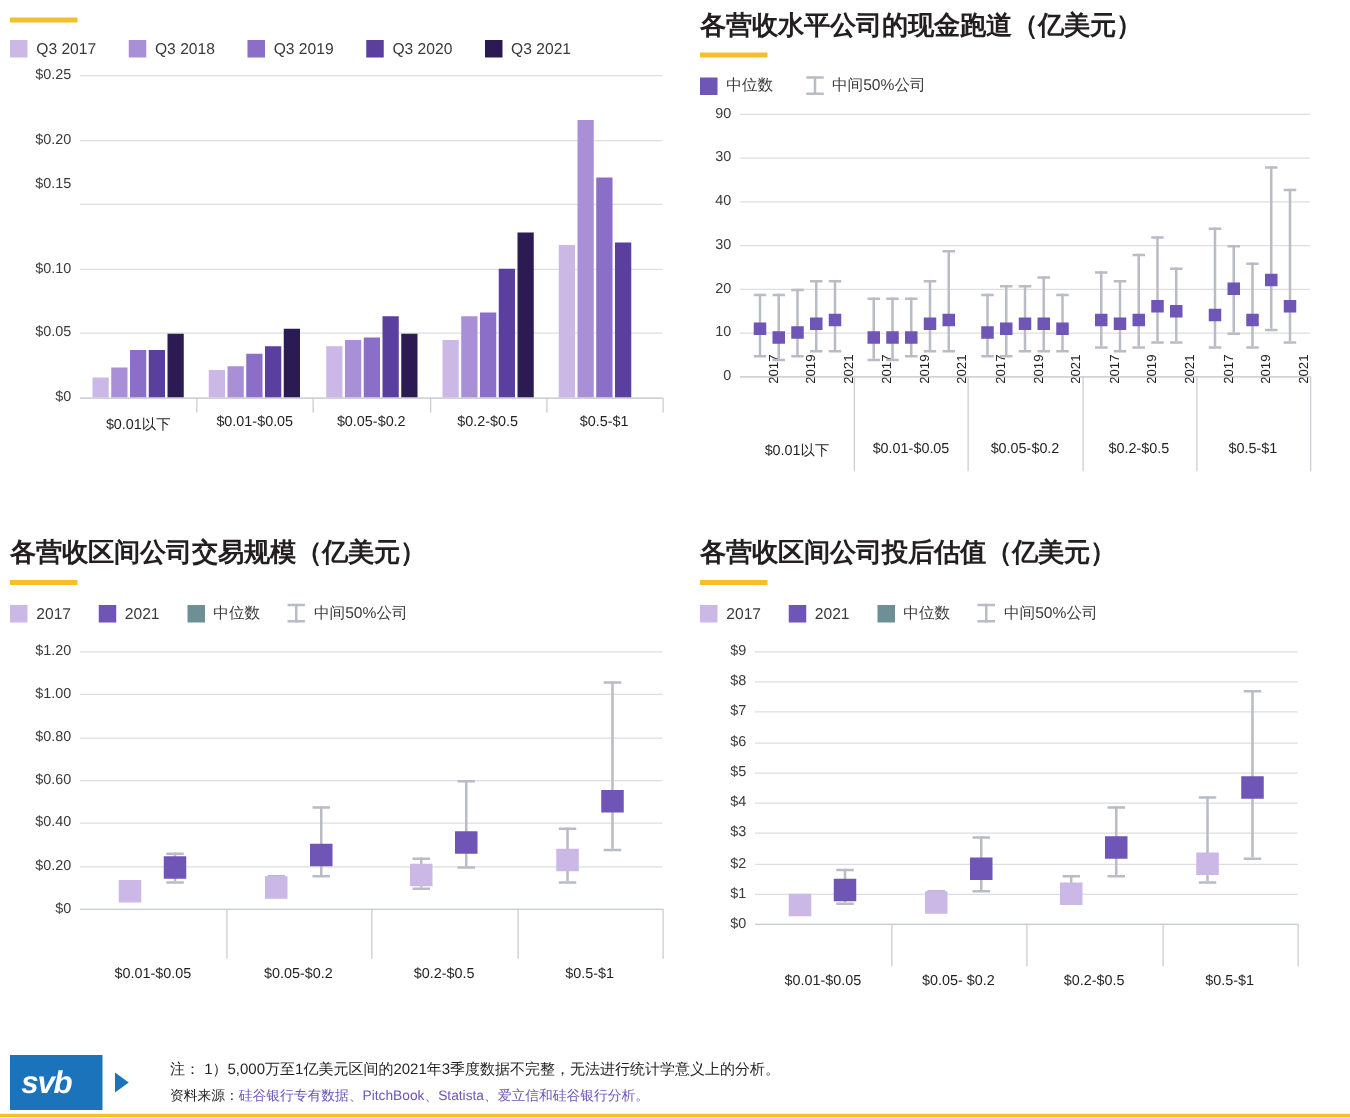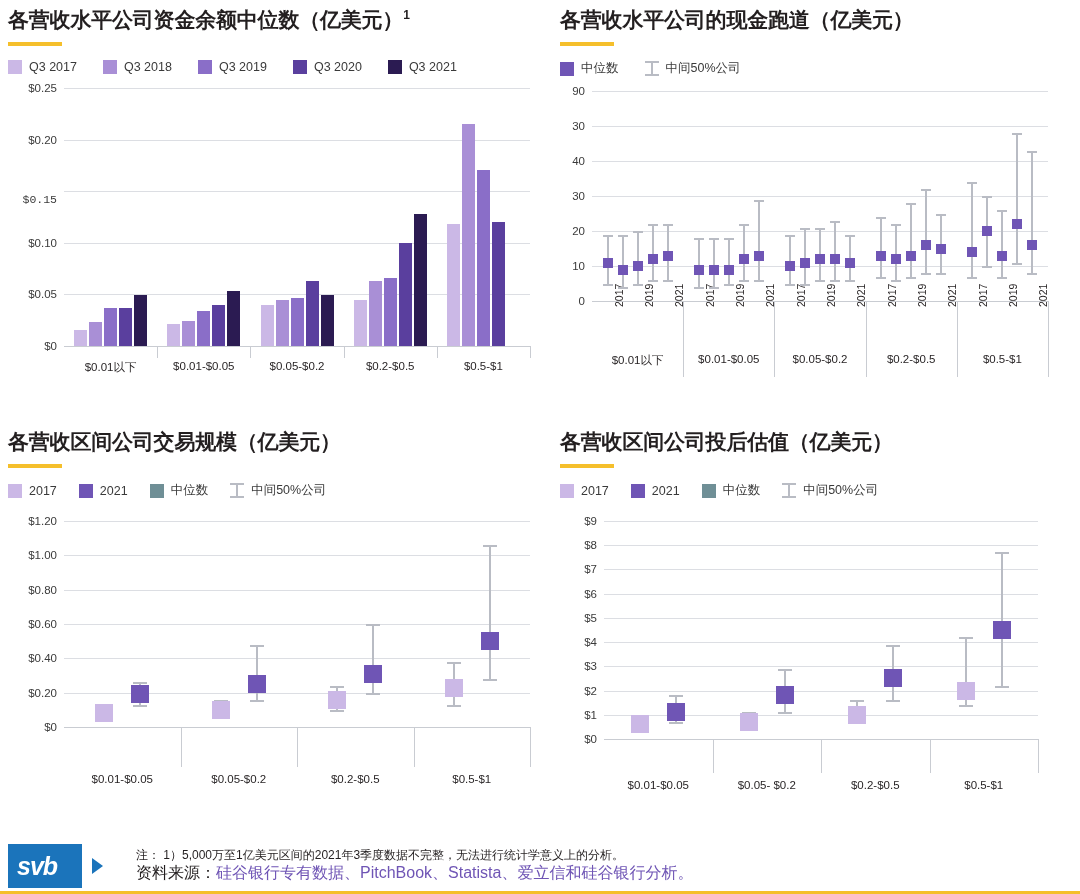--- a/index.html
+++ b/index.html
@@ -96,34 +96,31 @@
     display: block; width: 0; height: 0;
     border-top: 8px solid transparent; border-bottom: 8px solid transparent;
     border-left: 11px solid #1b74bb;
   }
   .foot-note {
     position: absolute; left: 136px; bottom: 30px;
     font-size: 12px; color: #231f20; white-space: nowrap;
   }
   .foot-src {
     position: absolute; left: 136px; bottom: 10px;
-    font-size: 16px; color: #231f20; white-space: nowrap;
+    font-size: 11px; color: #231f20; white-space: nowrap;
   }
   .foot-src .link { color: #6f55b5; }
   .footline { position: absolute; left: 0; bottom: 0; width: 1080px; height: 3px; background: #f5bf2b; }
 </style>
 </head>
 <body>
 
 <div class="page">
 
   <div class="panel p-tl">
-    <div class="chart-title">
-      <span>各营收水平公司资金余额中位数（亿美元）</span><sup>1</sup>
-    </div>
     <div class="title-rule"></div>
     <div class="legend" id="lg-tl">
         <div class="legend-item">
           <span class="swatch" style="background: rgb(203, 184, 230);"></span>
           <span>Q3 2017</span>
         </div>
         <div class="legend-item">
           <span class="swatch" style="background: rgb(169, 143, 214);"></span>
           <span>Q3 2018</span>
         </div>
@@ -141,21 +138,21 @@
         </div>
       </div>
     <div class="plot" id="plot-tl" style="margin-left:56px; margin-top:14px; width:466px; height:258px;">
         <div class="gridline" style="top: 258px;"></div>
         <div class="ytick" style="top: 258px;">$0</div>
         <div class="gridline" style="top: 206.4px;"></div>
         <div class="ytick" style="top: 206.4px;">$0.05</div>
         <div class="gridline" style="top: 154.8px;"></div>
         <div class="ytick" style="top: 154.8px;">$0.10</div>
         <div class="gridline" style="top: 103.2px;"></div>
-        <div class="ytick" style="top: 111px; font-family: Liberation Mono, monospace;">$0.15</div>
+        <div class="ytick" style="top: 87px;">$0.15</div>
         <div class="gridline" style="top: 51.6px;"></div>
         <div class="ytick" style="top: 51.6px;">$0.20</div>
         <div class="gridline" style="top: 0px;"></div>
         <div class="ytick" style="top: 0px; text-align: right;">$0.25</div>
         <div class="bar" style="left: 10.1px; width: 13px; height: 16.512px; background: rgb(203, 184, 230);"></div>
         <div class="bar" style="left: 25.1px; width: 13px; height: 23.736px; background: rgb(169, 143, 214);"></div>
         <div class="bar" style="left: 40.1px; width: 13px; height: 38.184px; background: rgb(138, 110, 200);"></div>
         <div class="bar" style="left: 55.1px; width: 13px; height: 38.184px; background: rgb(90, 63, 158);"></div>
         <div class="bar" style="left: 70.1px; width: 13px; height: 50.568px; background: rgb(43, 27, 82);"></div>
         <div class="bar" style="left: 103.3px; width: 13px; height: 21.672px; background: rgb(203, 184, 230);"></div>

